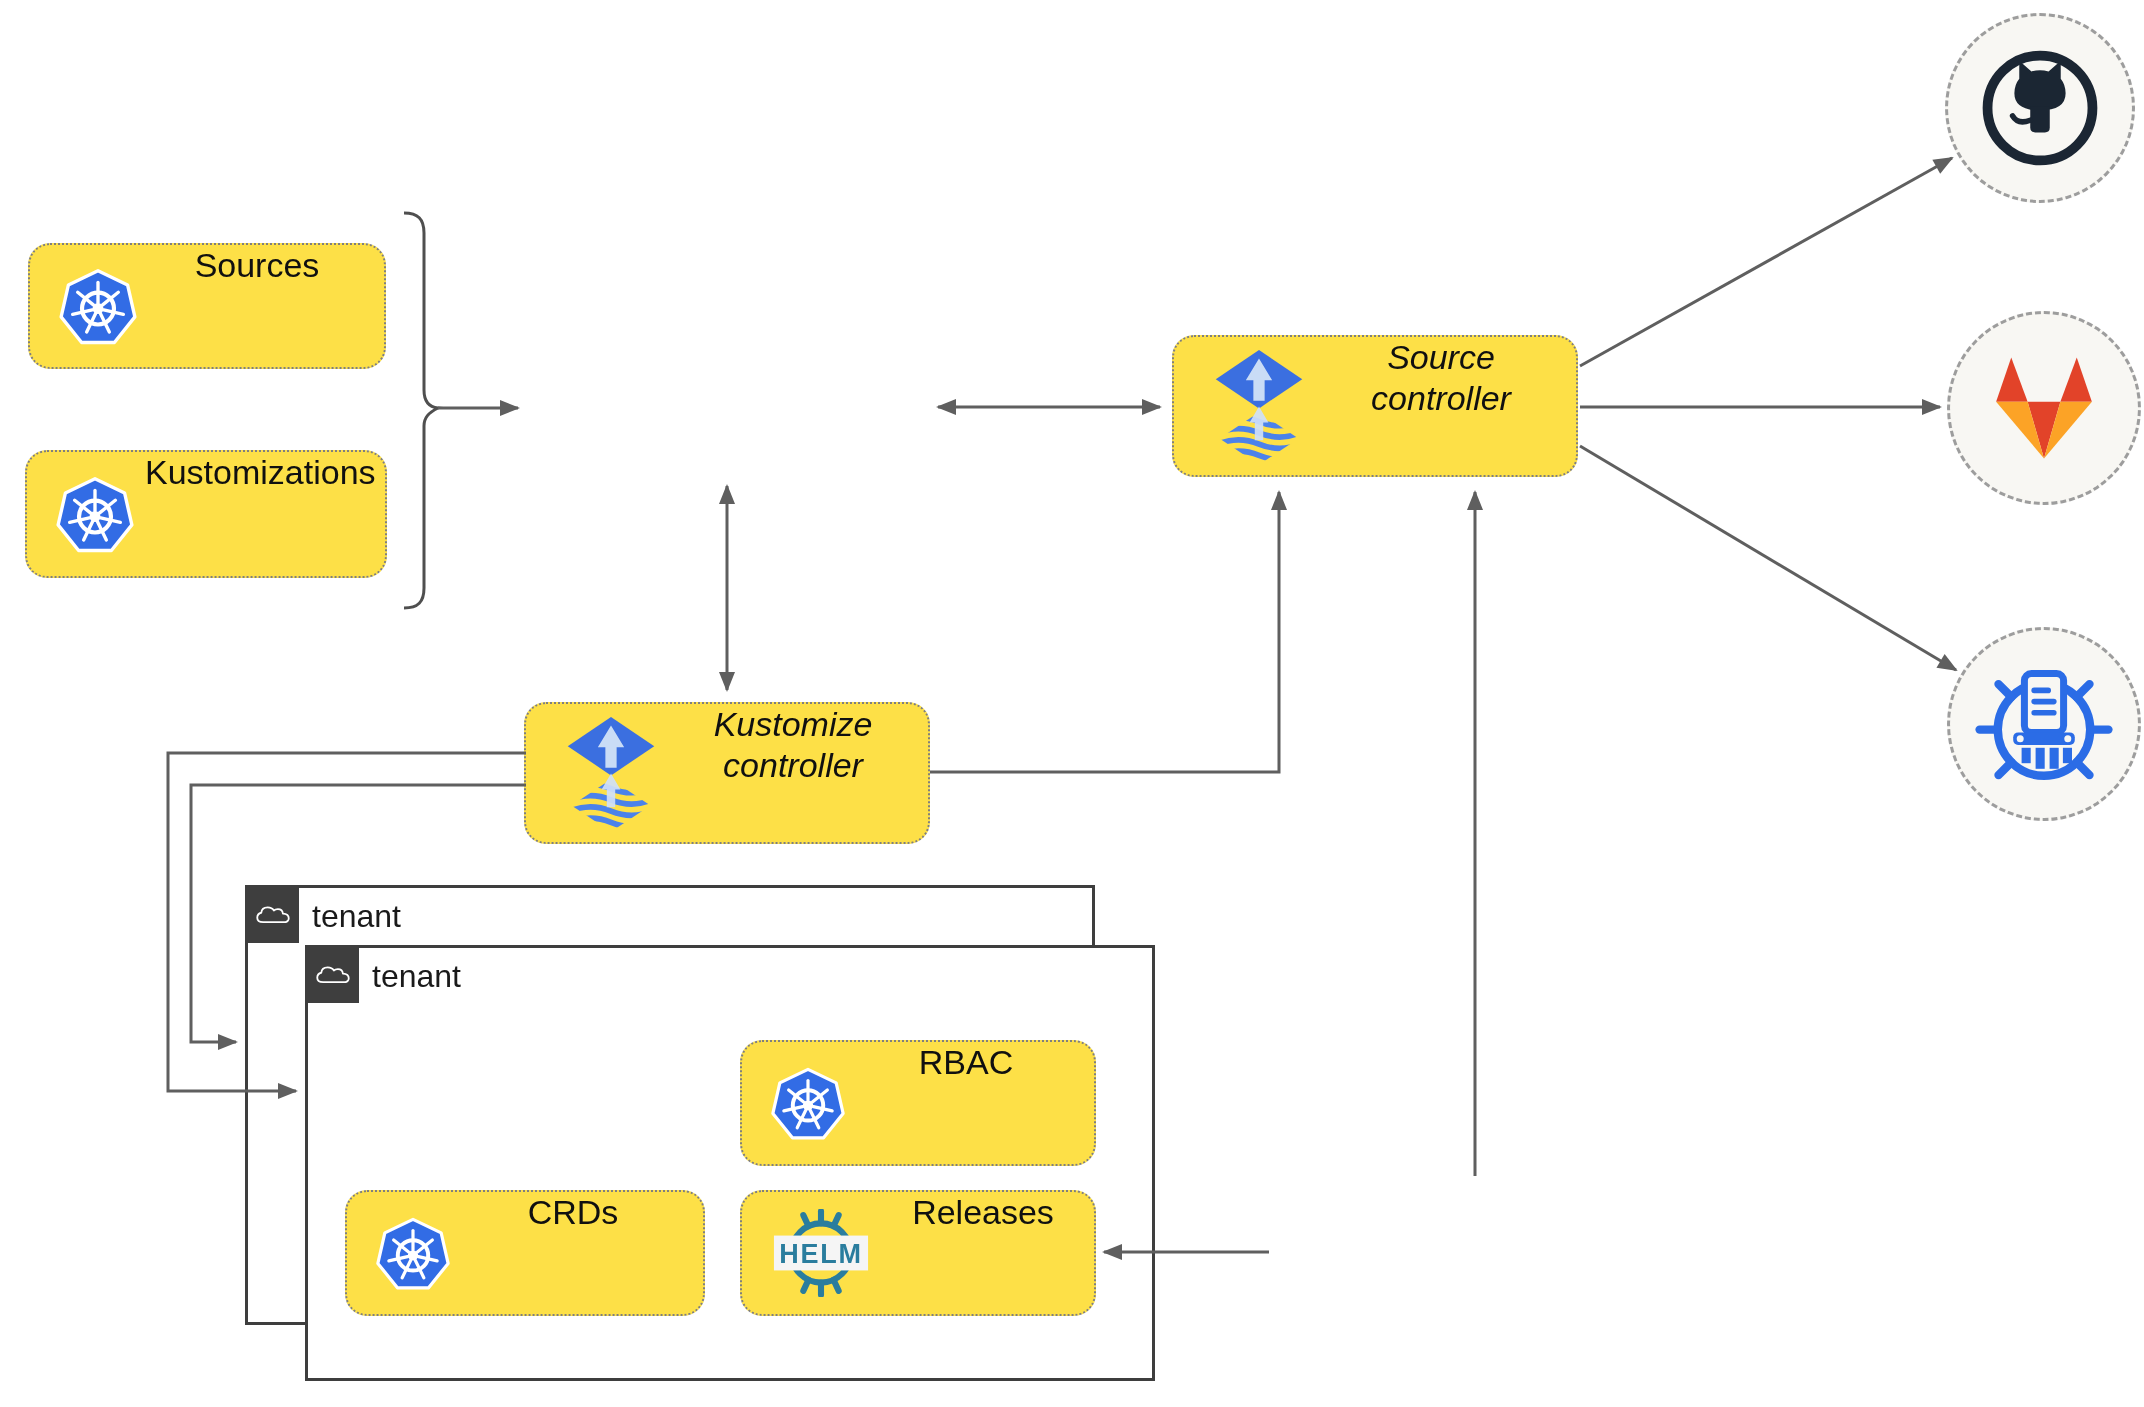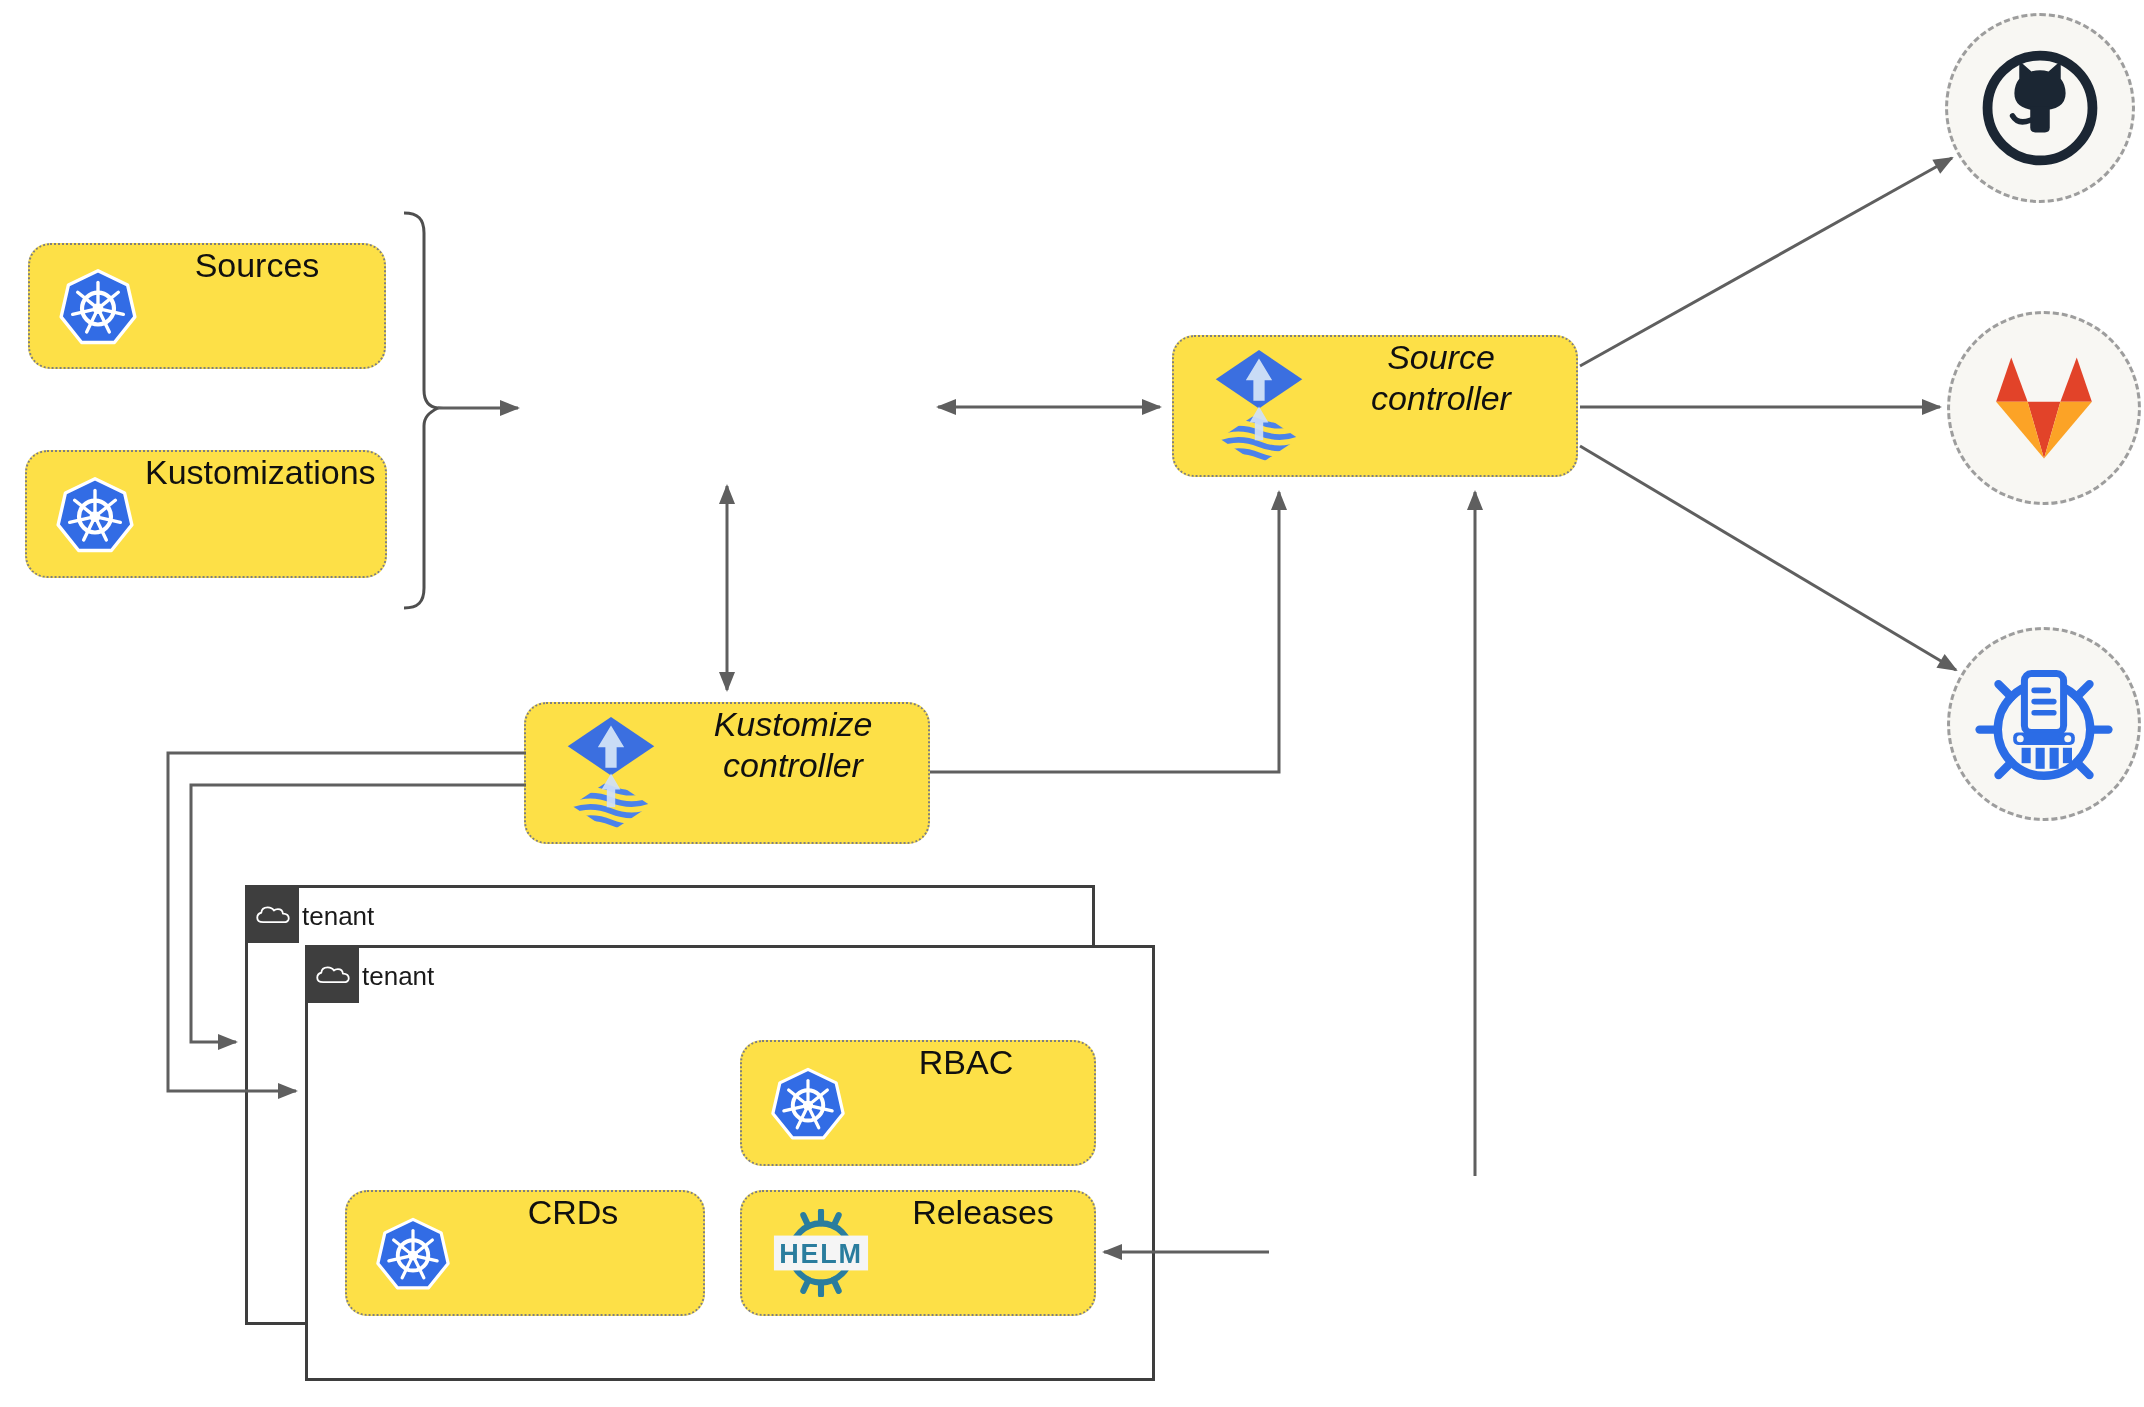--- a/index.html
+++ b/index.html
@@ -25,22 +25,22 @@
   }
   .tenant{
     position:absolute;box-sizing:border-box;background:#ffffff;
     border:3px solid #3e3e3e;
   }
   .tenant-header{
     position:absolute;left:-1px;top:-1px;width:52px;height:56px;background:#3e3e3e;
     display:flex;align-items:center;justify-content:center;
   }
   .tenant-label{
-    position:absolute;left:54px;top:0;height:40px;line-height:56px;
-    font-size:26px;color:#1a1a1a;
+    position:absolute;left:64px;top:0;height:40px;line-height:56px;
+    font-size:32px;color:#1a1a1a;
   }
   #connectors{position:absolute;left:0;top:0;z-index:6;pointer-events:none;}
   .z2{z-index:2;} .z3{z-index:3;}
 </style>
 </head>
 <body>
 
 <div id="canvas">
 
   <svg width="0" height="0" style="position:absolute" aria-hidden="true">

